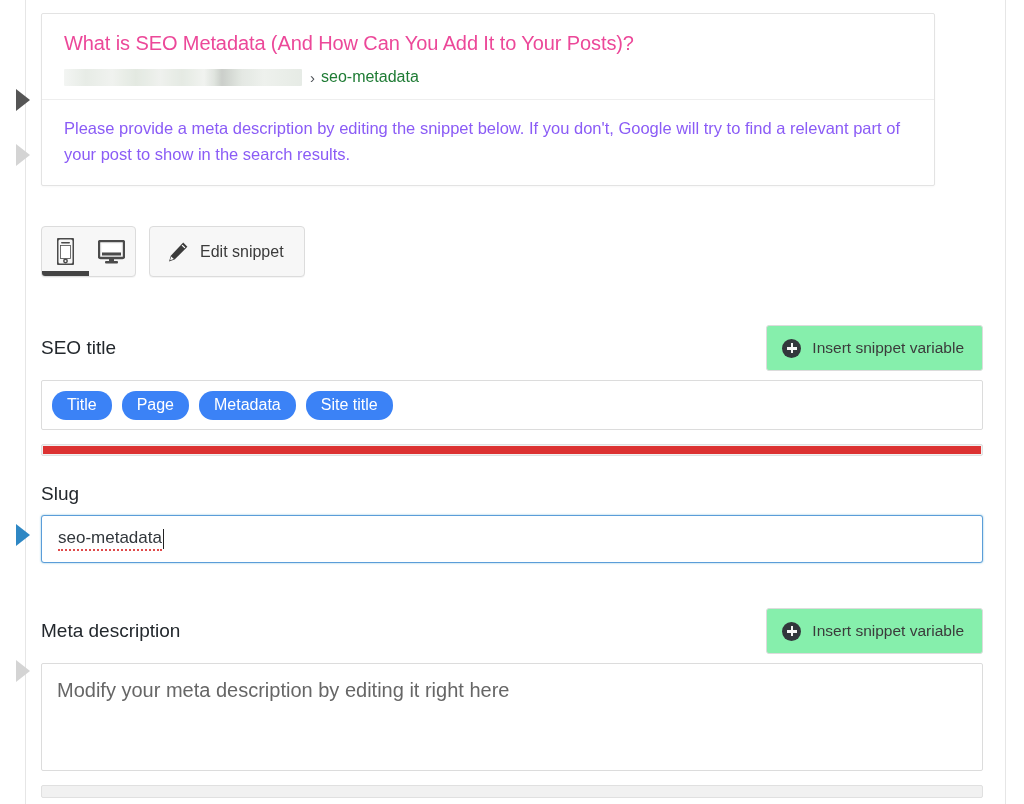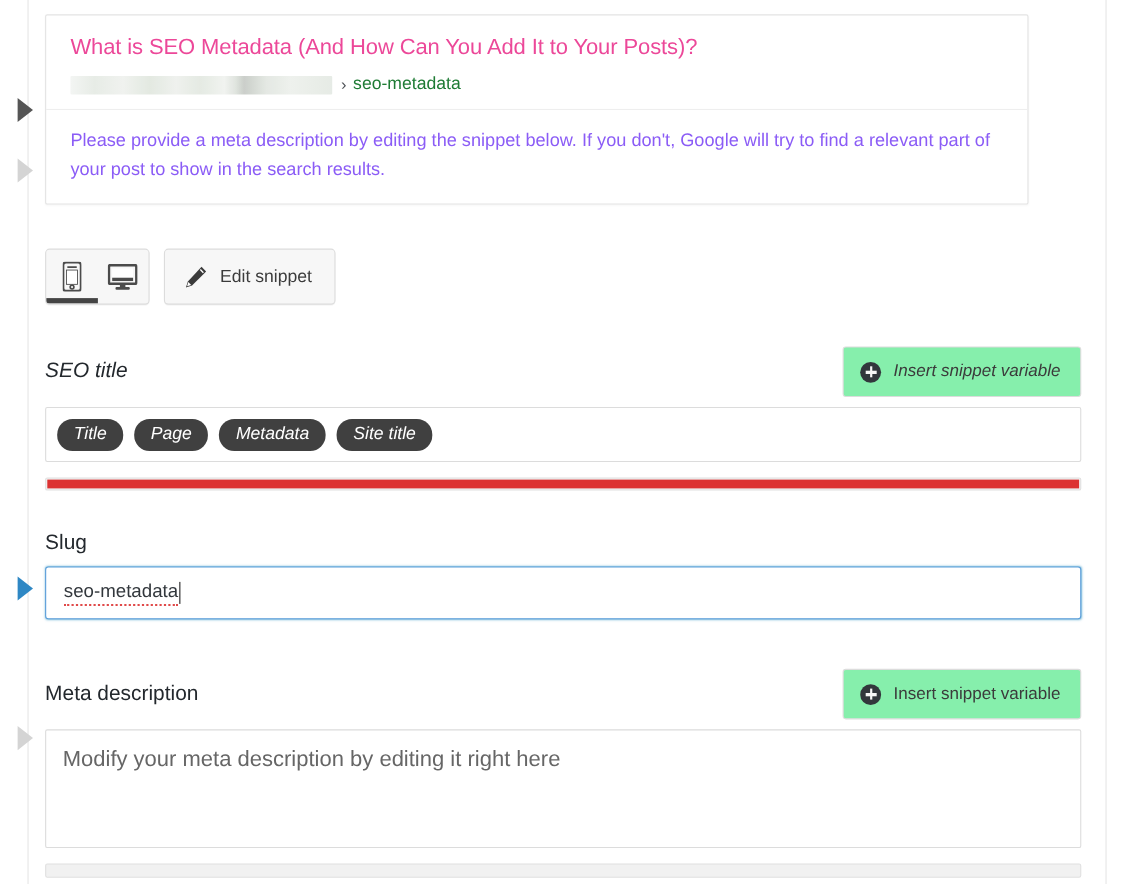--- a/index.html
+++ b/index.html
@@ -171,38 +171,37 @@
     content: "";
     position: absolute;
     background: #f6f6f6;
   }
   .plus-circle:before { left: 4.5px; top: 8.5px; width: 10px; height: 2.5px; }
   .plus-circle:after  { top: 4.5px; left: 8.5px; height: 10px; width: 2.5px; }
 
   
   .seo-title-block {
     position: absolute;
-    left: 41px; top: 315px;
+    left: 41px; top: 325px;
     width: 942px;
-    font-style: italic;
   }
   .seo-title-label-row { height: 46px; }
   .title-input {
     margin-top: 9px;
     border: 1px solid #dcdcdc;
     background: #fff;
     border-radius: 2px;
     height: 50px;
     display: flex;
     align-items: center;
     padding: 0 10px;
     gap: 10px;
   }
   .pill {
-    background: #404040;
+    background: #3b82f6;
     color: #fff;
     border-radius: 14px;
     padding: 6px 15px 7px 15px;
     font-size: 16px;
     line-height: 1;
     white-space: nowrap;
     cursor: pointer;
   }
   .progress-outer {
     margin-top: 14px;

